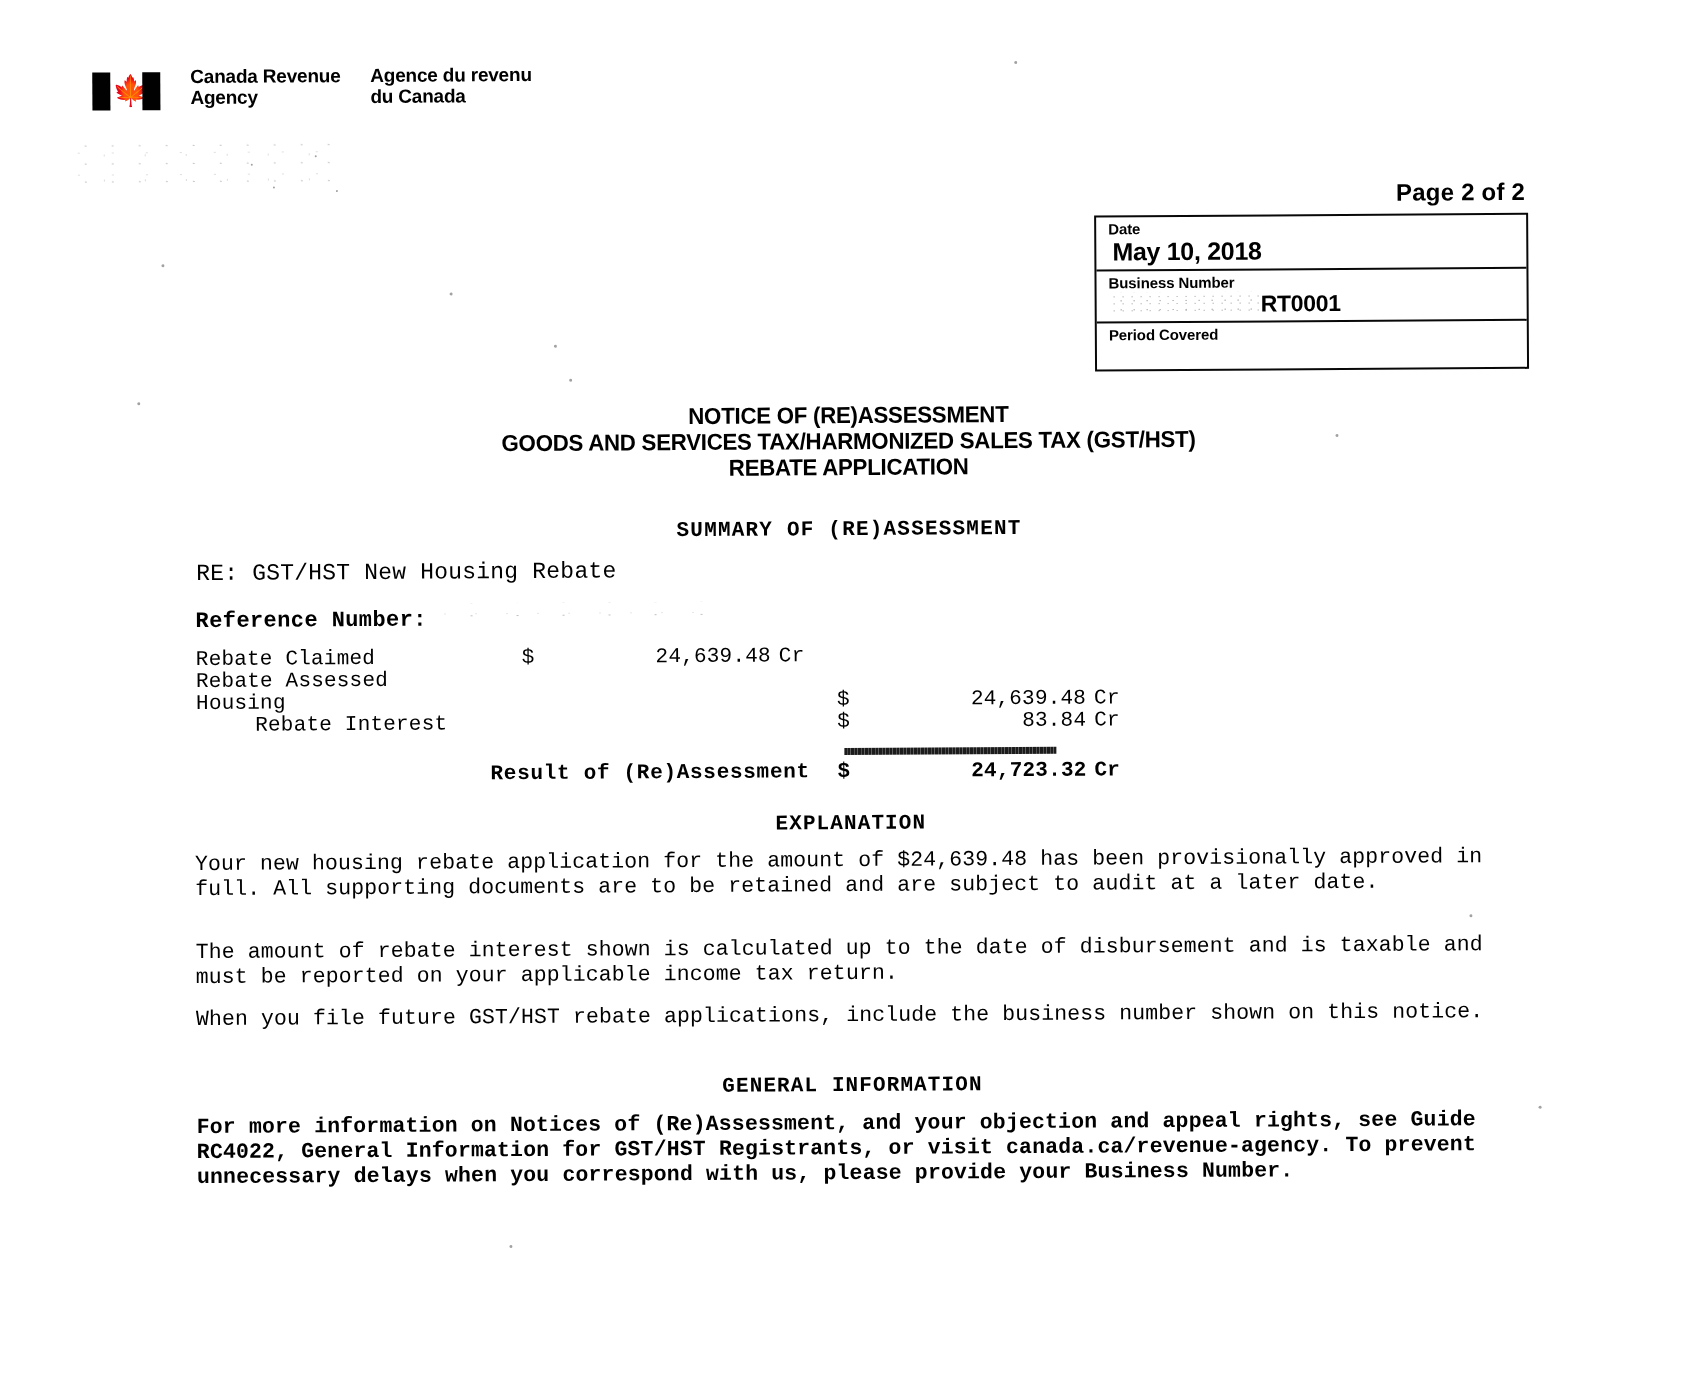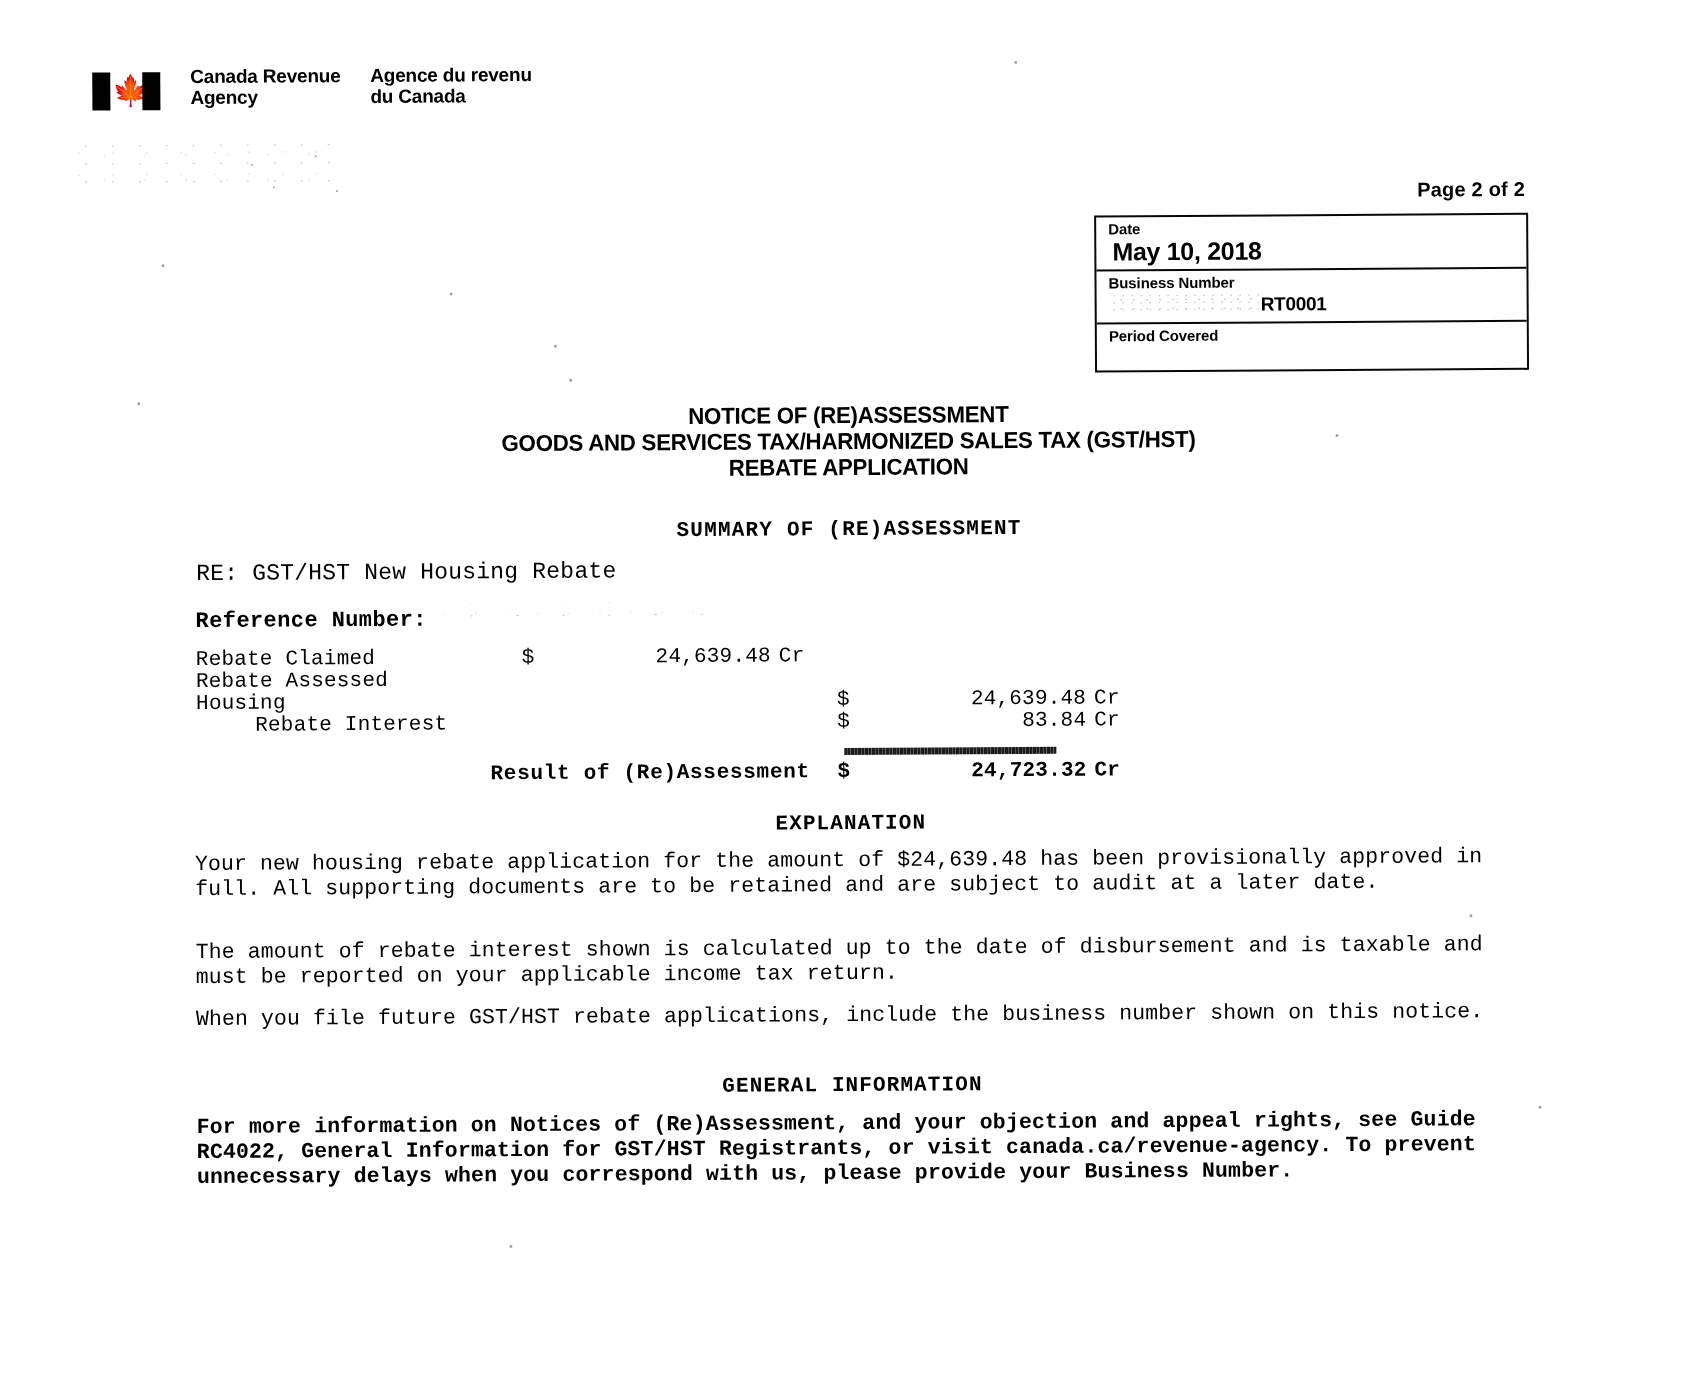--- a/index.html
+++ b/index.html
@@ -71,21 +71,21 @@
     white-space: pre-line;
   }
   #cra-en { margin-left: 30px; width: 180px; }
   #cra-fr { margin-left: 0px;  width: 220px; }
 
   
   #page-indicator {
     position: absolute;
     right: 172px;
     top: 182px;
-    font-size: 20px;
+    font-size: 24px;
     font-weight: bold;
     letter-spacing: 0.2px;
   }
 
   
   #info-box {
     position: absolute;
     left: 1097px;
     top: 217px;
     width: 430px;
@@ -130,21 +130,21 @@
     content: "";
     position: absolute;
     left: 0; right: 0; top: 0; bottom: 0;
     background-image:
       radial-gradient(#555 0.6px, transparent 0.7px),
       radial-gradient(#777 0.5px, transparent 0.6px);
     background-size: 13px 9px, 9px 7px;
     background-position: 2px 4px, 6px 1px;
   }
   .bn-value {
-    font-size: 19px;
+    font-size: 23px;
     line-height: 26px;
     font-weight: bold;
     letter-spacing: -0.3px;
   }
 
   
   #doc-title {
     position: absolute;
     left: 0;
     top: 402px;

